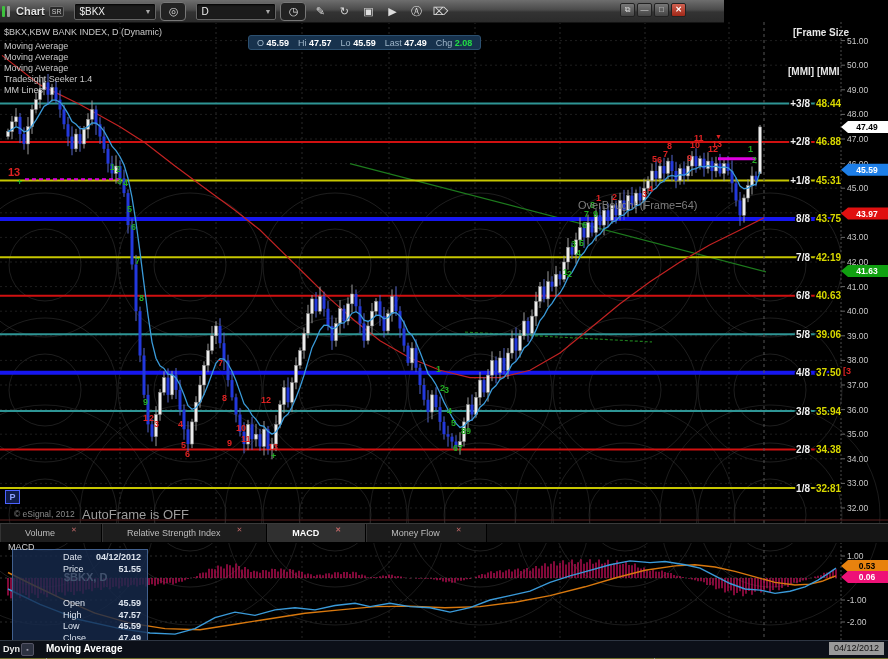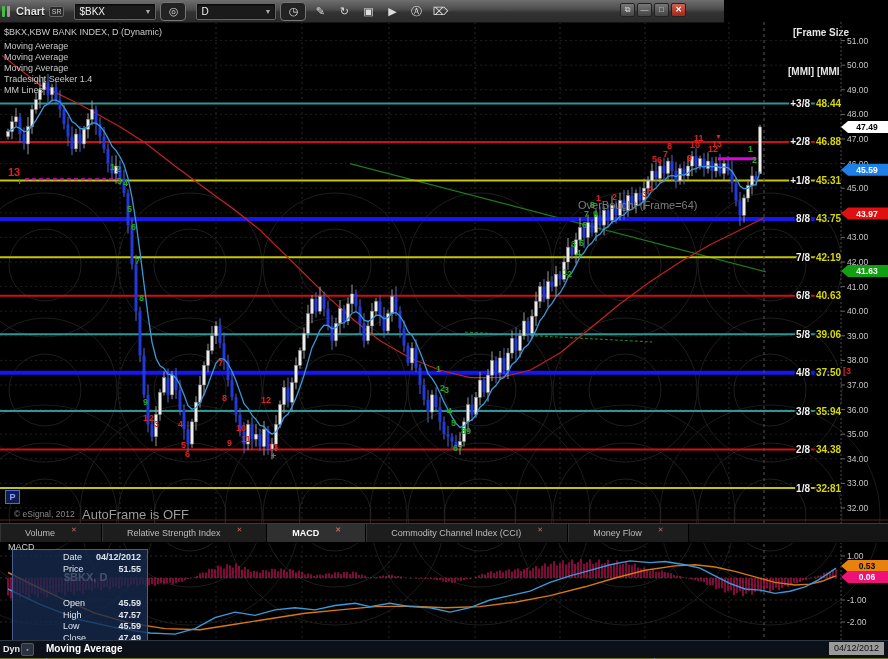--- a/index.html
+++ b/index.html
@@ -993,40 +993,43 @@
       <line x1="0" y1="520" x2="888" y2="520" stroke="#5a2020"></line>
     </svg>
 
   <div class="hdr-line" style="top:27px">$BKX,KBW BANK INDEX, D (Dynamic)</div>
   <div class="hdr-line" style="top:41px">Moving Average</div>
   <div class="hdr-line" style="top:52px">Moving Average</div>
   <div class="hdr-line" style="top:63px">Moving Average</div>
   <div class="hdr-line" style="top:74px">Tradesight Seeker 1.4</div>
   <div class="hdr-line" style="top:85px">MM Lines</div>
 
+  <div id="quotebar">
+    <span><span class="ql">O</span> <span class="qv">45.59</span></span>
+    <span><span class="ql">Hi</span> <span class="qv">47.57</span></span>
+    <span><span class="ql">Lo</span> <span class="qv">45.59</span></span>
+    <span><span class="ql">Last</span> <span class="qv">47.49</span></span>
+    <span><span class="ql">Chg</span> <span class="qv chg">2.08</span></span>
+  </div>
 
   <div class="note" style="left:14px;top:509px;color:#8a8a8a;font-size:8.5px">© eSignal, 2012</div>
   <div class="note" style="left:82px;top:507px;color:#9d9d9d;font-size:13px">AutoFrame is OFF</div>
   <div id="p-badge">P</div>
 
   <div id="tabsrow">
       <span class="tab">
         <span>Volume</span>
         <span class="x">✕</span>
       </span>
       <span class="tab">
         <span>Relative Strength Index</span>
         <span class="x">✕</span>
       </span>
       <span class="tab active">
         <span>MACD</span>
-        <span class="x">✕</span>
-      </span>
-      <span class="tab">
-        <span>Commodity Channel Index (CCI)</span>
         <span class="x">✕</span>
       </span>
       <span class="tab">
         <span>Money Flow</span>
         <span class="x">✕</span>
       </span>
     </div>
 
   <div id="macd-label">MACD</div>
   <div id="infobox">

